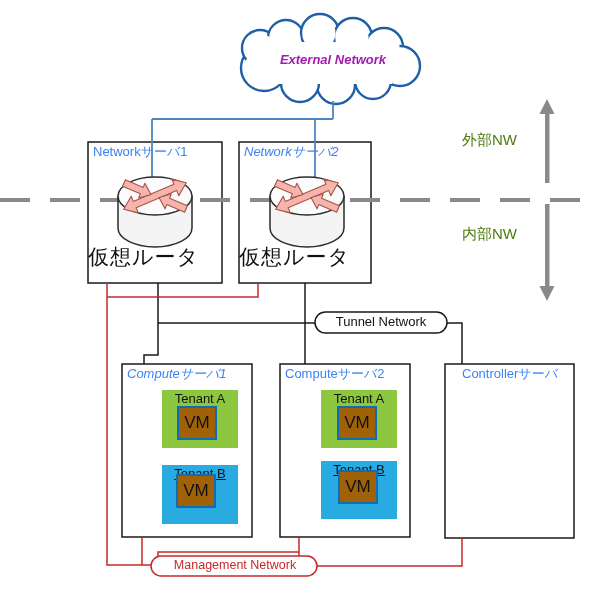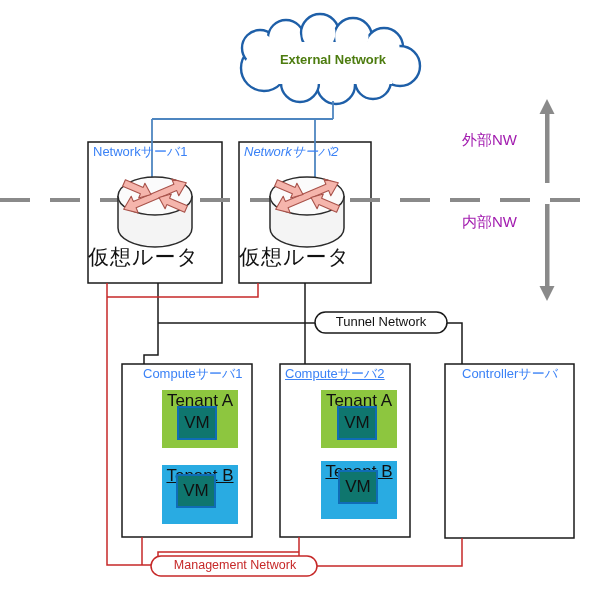--- a/index.html
+++ b/index.html
@@ -2,32 +2,32 @@
 <html><head>
 <meta charset="utf-8">
 <style>
   html,body{margin:0;padding:0;}
   body{width:600px;height:600px;background:#ffffff;position:relative;overflow:hidden;
        font-family:"Liberation Sans","DejaVu Sans",sans-serif;color:#111;}
   #stage{position:absolute;left:0;top:0;width:600px;height:600px;}
   svg{position:absolute;left:0;top:0;}
   .txt{position:absolute;white-space:nowrap;line-height:1.1;}
   .box-title{font-size:13px;color:#3b82f6;}
-  .cloud-label{font-size:13px;font-weight:bold;color:#4d7c0f;text-align:center;}
-  .zone-label{font-size:15px;color:#a21caf;}
+  .cloud-label{font-size:13px;font-weight:bold;color:#a21caf;text-align:center;font-style:italic;}
+  .zone-label{font-size:15px;color:#4d7c0f;}
   .router-label{font-size:21px;color:#111;text-align:left;letter-spacing:1px;}
   .stadium-text{font-size:13px;text-align:center;}
   .tunnel-text{color:#111;}
   .mgmt-text{color:#C62828;font-size:12.5px;}
   .tenant{position:absolute;text-align:center;}
   .tenant-a{background:#8DC63F;}
   .tenant-b{background:#29ABE2;}
-  .tenant-name{font-size:17px;color:#111;margin-top:1px;}
+  .tenant-name{font-size:13px;color:#111;margin-top:1px;}
   .tenant-b .tenant-name{text-decoration:underline;}
-  .vmbox{position:absolute;background:#0f766e;border:2px solid #0F6CB6;
+  .vmbox{position:absolute;background:#a16207;border:2px solid #0F6CB6;
          font-size:17px;color:#111;text-align:center;line-height:30px;}
 </style>
 </head>
 <body>
 
 <div id="stage">
 
 <svg width="600" height="600" viewBox="0 0 600 600">
   <defs>
     <g id="router">
@@ -112,32 +112,32 @@
   <use href="#router" x="155" y="196"></use>
   <use href="#router" x="307" y="196"></use>
 
   <rect x="315" y="312" width="132" height="21" rx="10.5" fill="#ffffff" stroke="#1a1a1a" stroke-width="1.5"></rect>
   <rect x="151" y="556" width="166" height="20" rx="10" fill="#ffffff" stroke="#C62828" stroke-width="1.5"></rect>
 </svg>
 
 <div class="txt cloud-label" style="left:240px;top:53px;width:186px;">External Network</div>
 
 <div class="txt zone-label" style="left:462px;top:132px;">外部NW</div>
-<div class="txt zone-label" style="left:462px;top:214px;">内部NW</div>
+<div class="txt zone-label" style="left:462px;top:226px;">内部NW</div>
 
 <div class="txt box-title" style="left:93px;top:145px;">Networkサーバ1</div>
 <div class="txt box-title" style="left:244px;top:145px;font-style:italic;">Networkサーバ2</div>
 
 <div class="txt router-label" style="left:88px;top:245px;width:134px;">仮想ルータ</div>
 <div class="txt router-label" style="left:239px;top:245px;width:132px;">仮想ルータ</div>
 
 <div class="txt stadium-text tunnel-text" style="left:315px;top:315px;width:132px;">Tunnel Network</div>
 
-<div class="txt box-title" style="left:143px;top:367px;">Computeサーバ1</div>
-<div class="txt box-title" style="left:285px;top:367px;text-decoration:underline;">Computeサーバ2</div>
+<div class="txt box-title" style="left:127px;top:367px;font-style:italic;">Computeサーバ1</div>
+<div class="txt box-title" style="left:285px;top:367px;">Computeサーバ2</div>
 <div class="txt box-title" style="left:462px;top:367px;">Controllerサーバ</div>
 
 <div class="tenant tenant-a" style="left:162px;top:390px;width:76px;height:58px;">
   <div class="tenant-name">Tenant A</div>
 </div>
 <div class="vmbox" style="left:177px;top:406px;width:36px;height:30px;">VM</div>
 
 <div class="tenant tenant-b" style="left:162px;top:465px;width:76px;height:59px;">
   <div class="tenant-name">Tenant B</div>
 </div>

